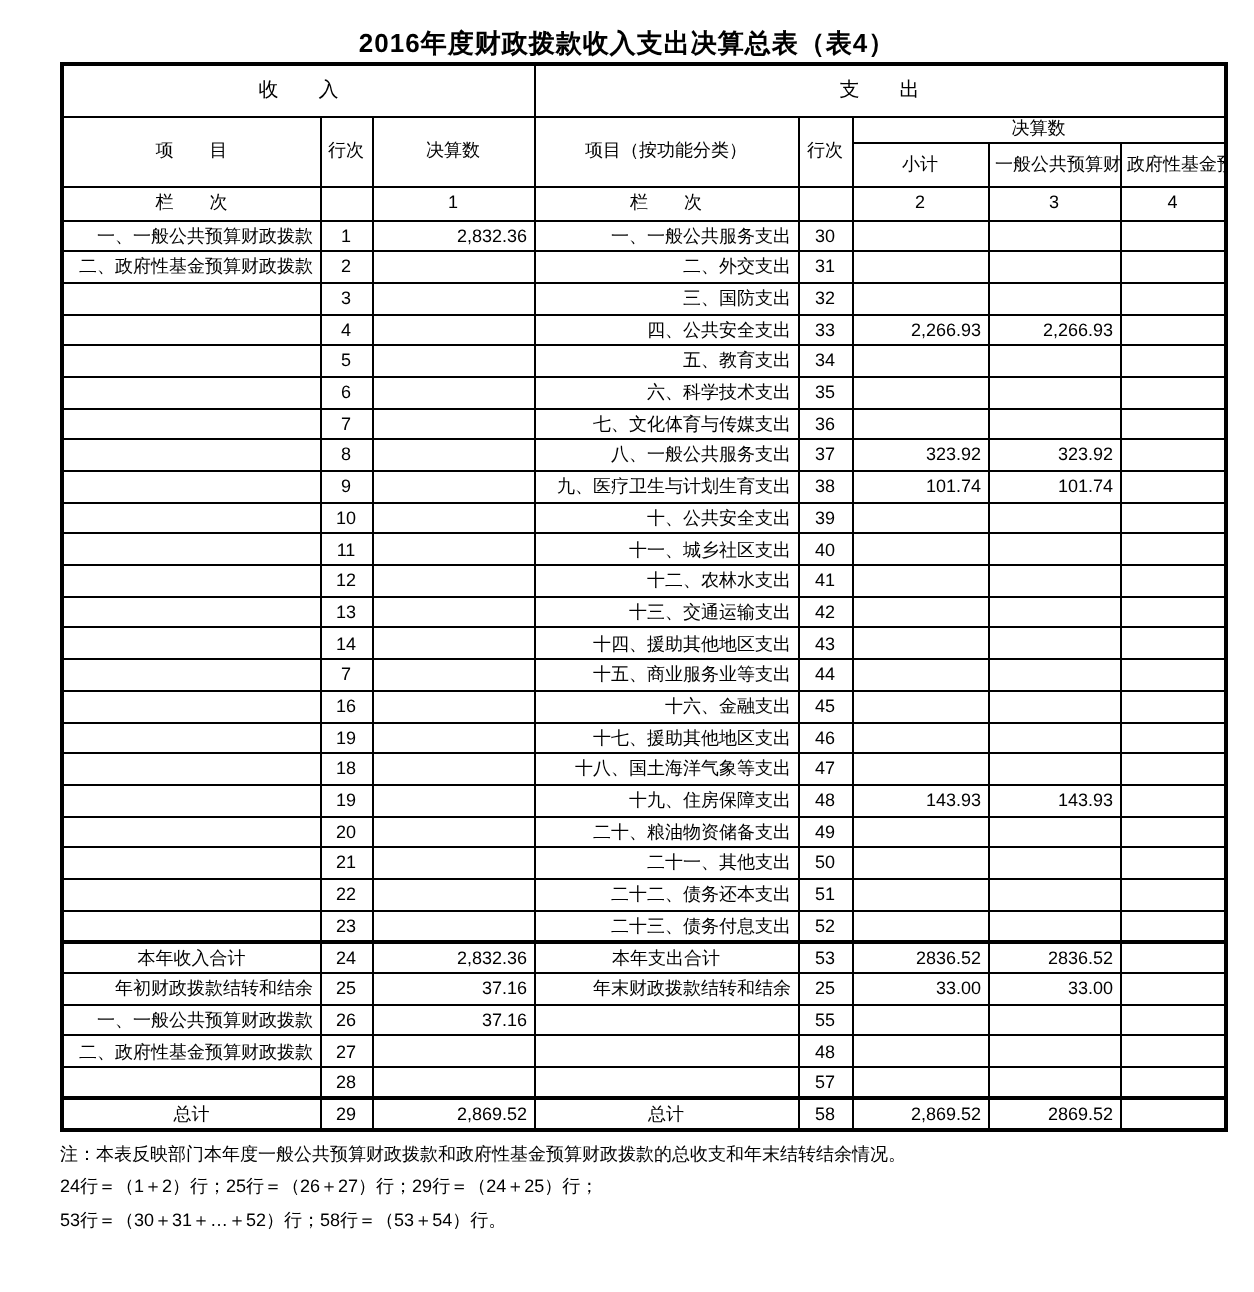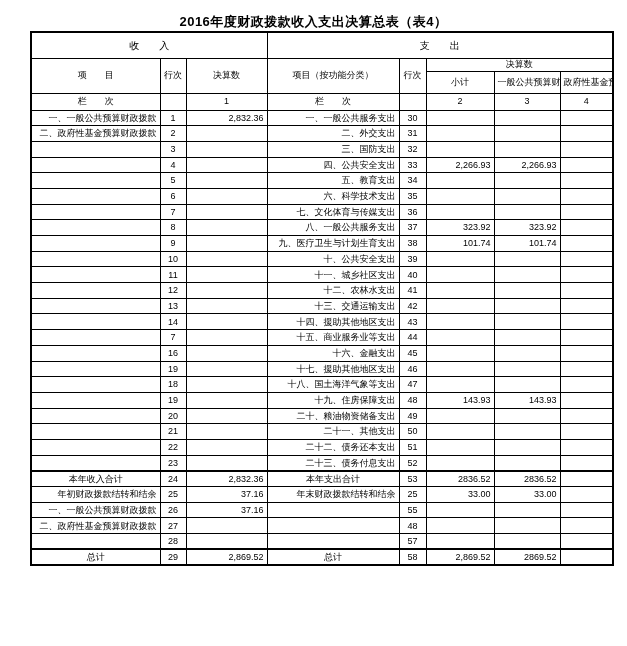--- a/index.html
+++ b/index.html
@@ -393,14 +393,19 @@
           <td class="val">2,869.52</td>
           <td class="item center">总计</td>
           <td class="rowno">58</td>
           <td class="val">2,869.52</td>
           <td class="val">2869.52</td>
           <td class="val"></td>
         </tr>
       </tbody>
   </table>
 
+  <div class="notes">
+    <div>注：本表反映部门本年度一般公共预算财政拨款和政府性基金预算财政拨款的总收支和年末结转结余情况。</div>
+    <div>24行＝（1＋2）行；25行＝（26＋27）行；29行＝（24＋25）行；</div>
+    <div>53行＝（30＋31＋…＋52）行；58行＝（53＋54）行。</div>
+  </div>
 
 </div>
 
 </body></html>

